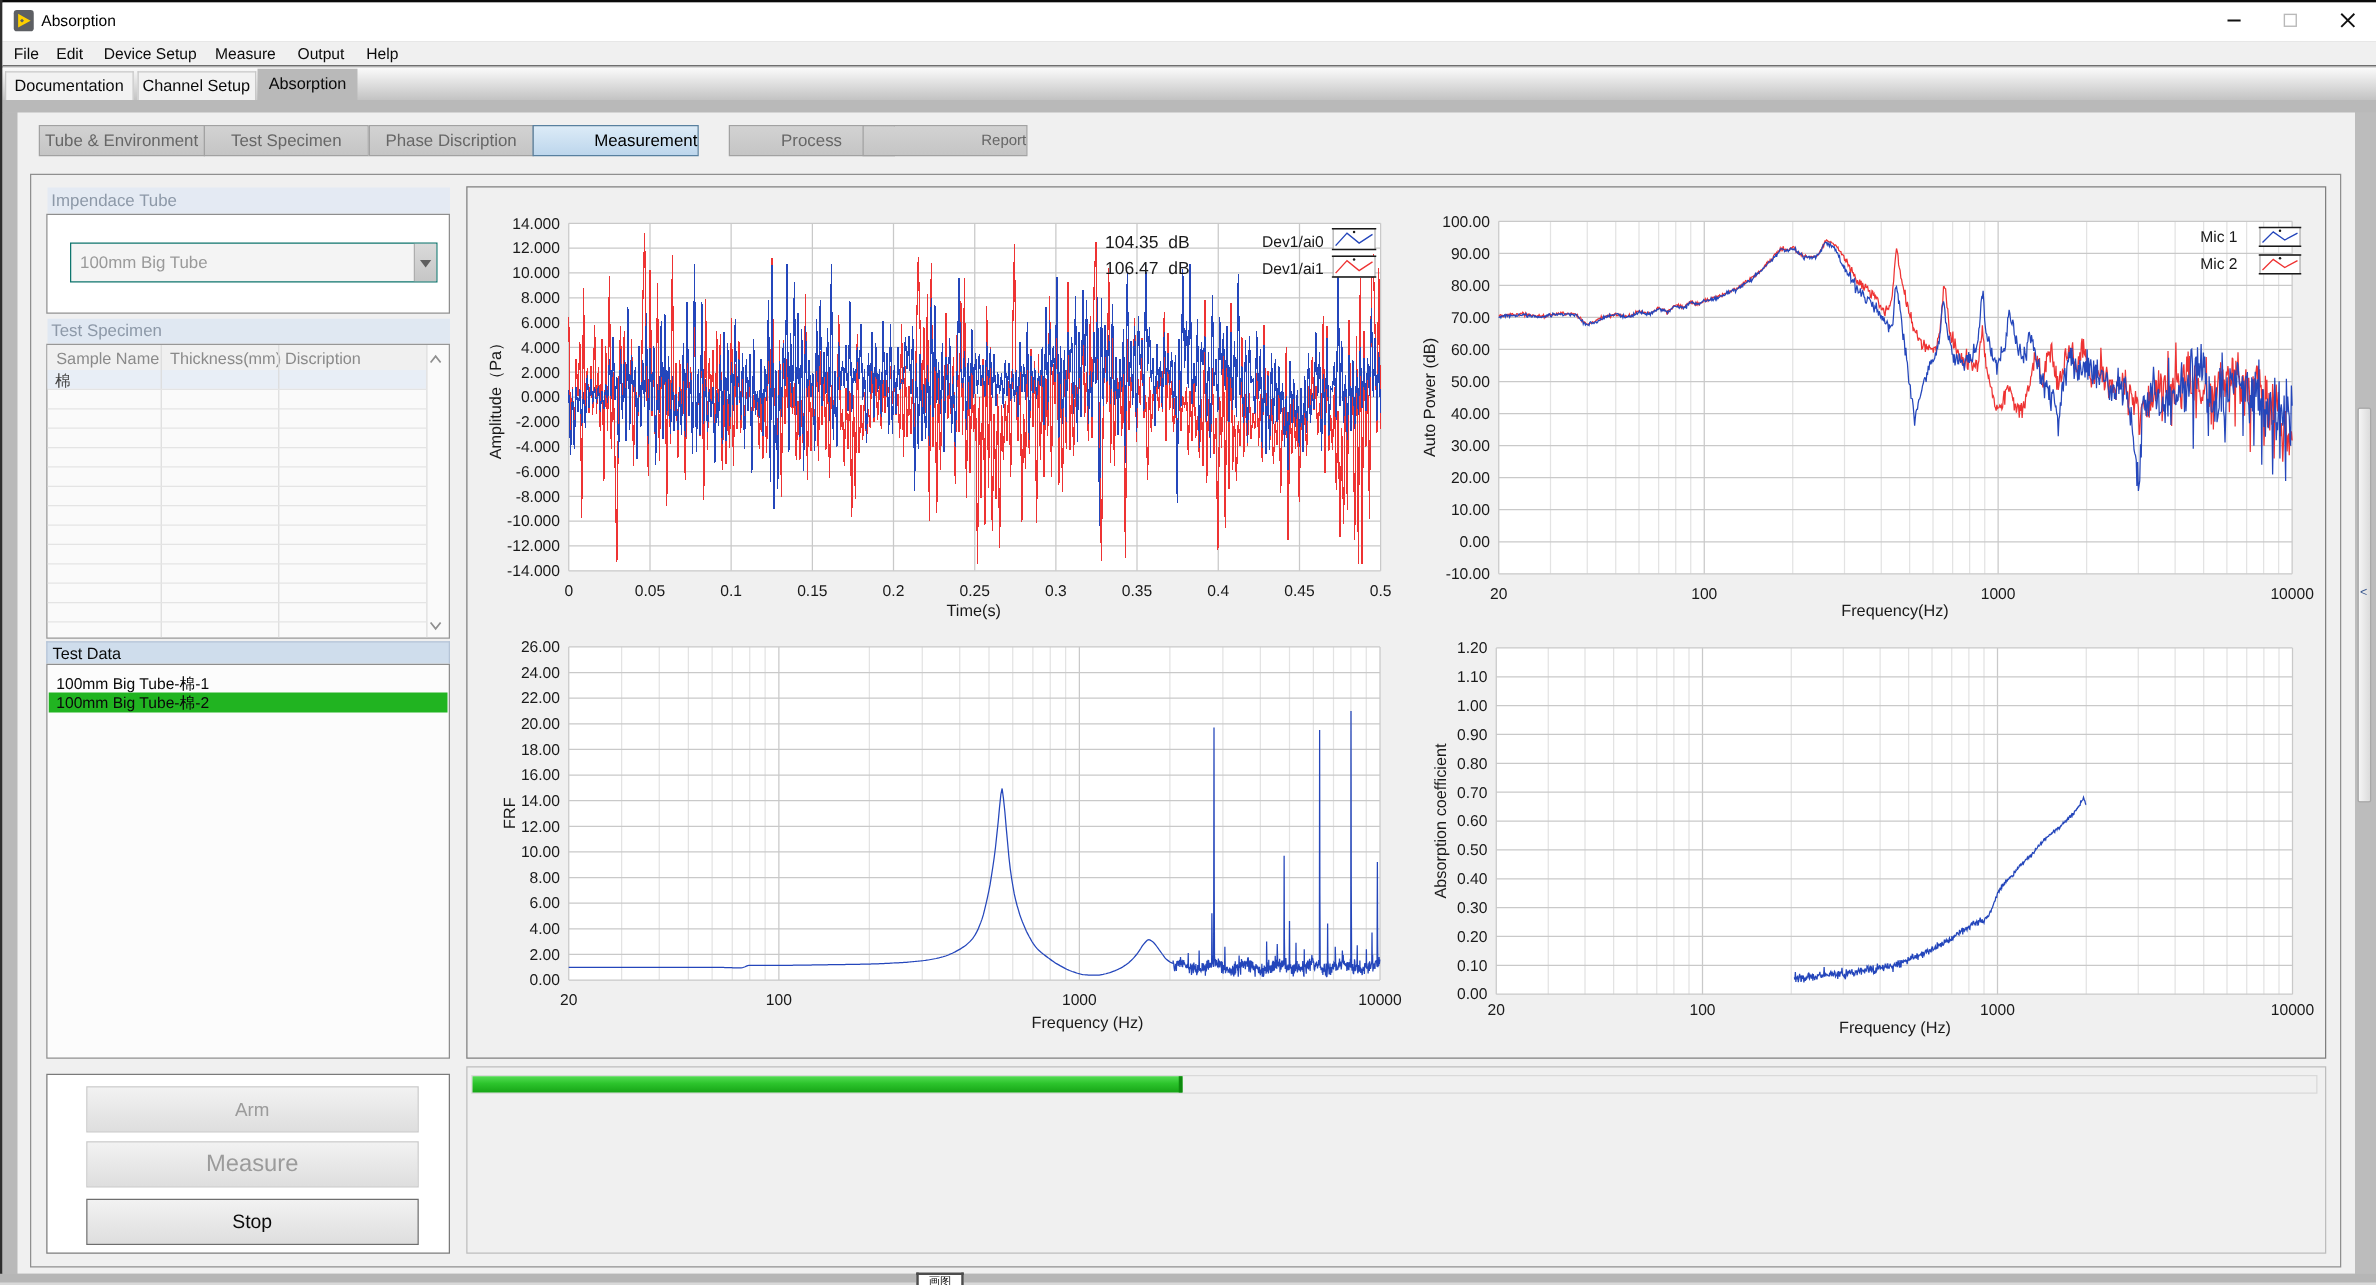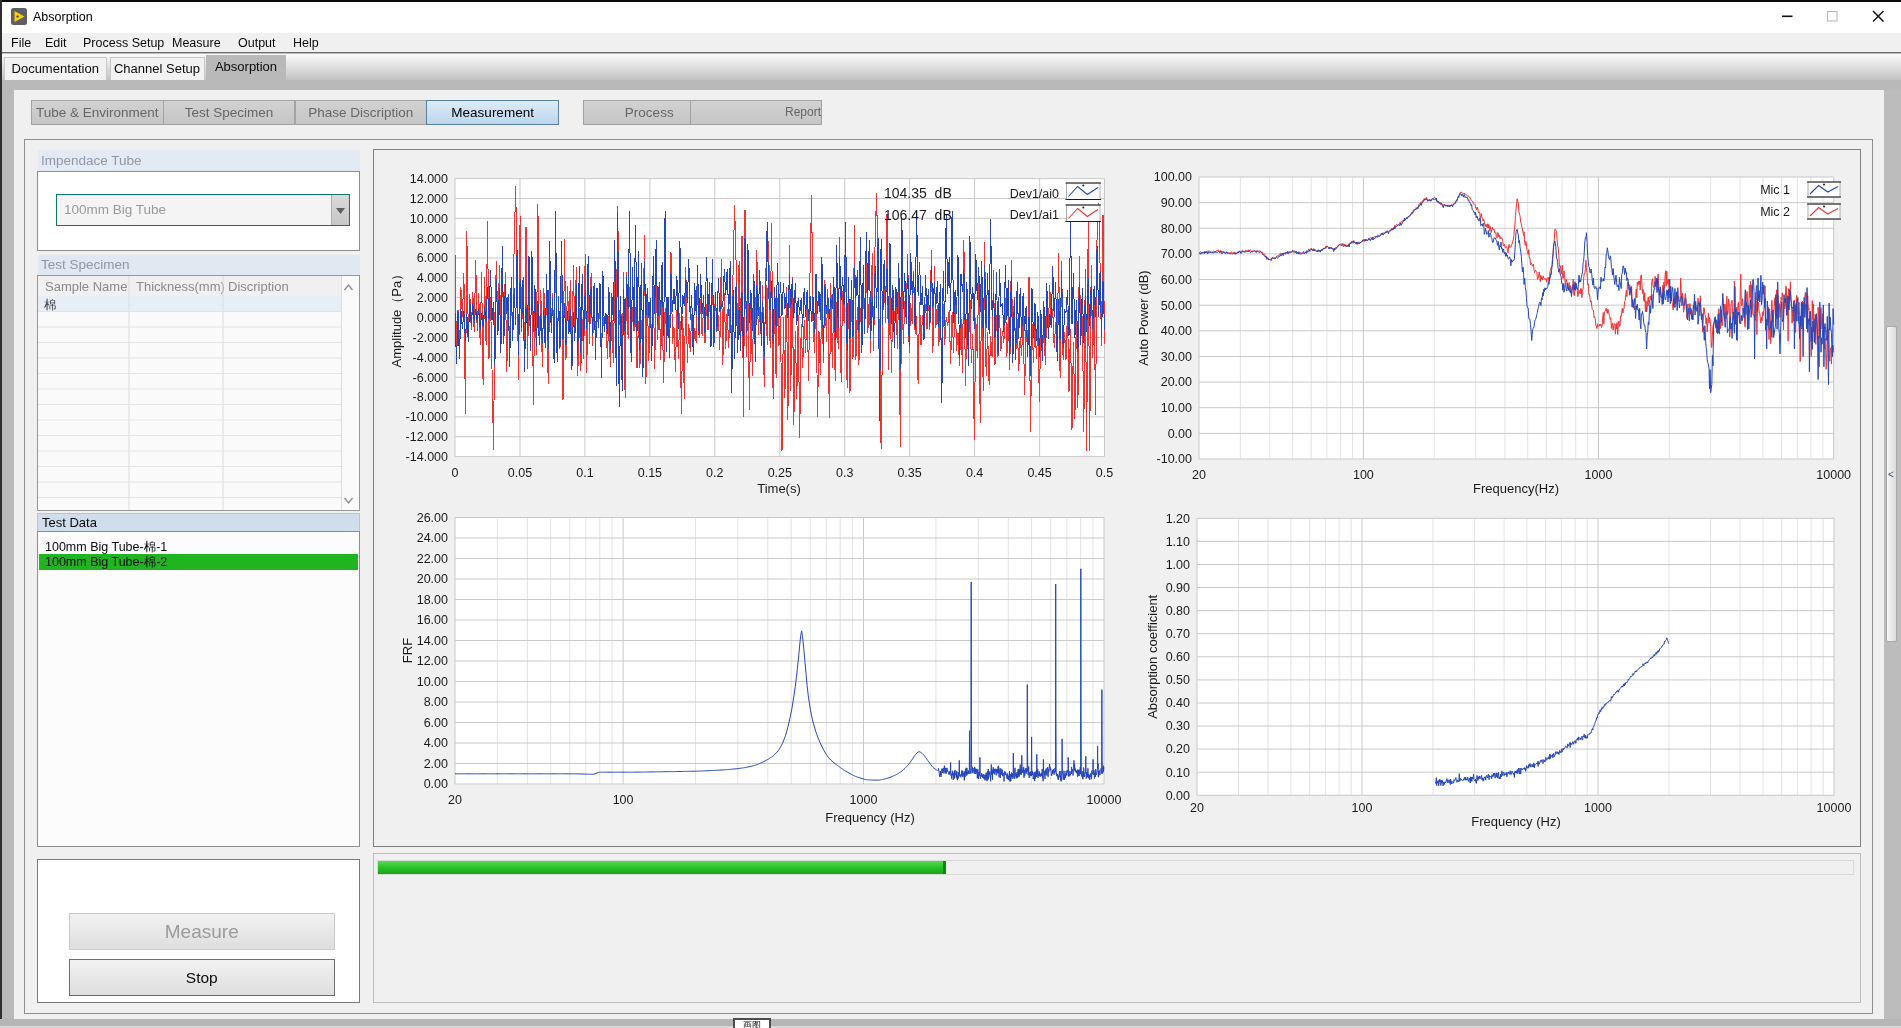--- a/index.html
+++ b/index.html
@@ -23,21 +23,21 @@
  <line x1="12" y1="14.3" x2="22.5" y2="14.3" stroke="#111" stroke-width="1.6"></line>
  <rect x="57.5" y="9.5" width="9.5" height="9.5" fill="none" stroke="#b9b9b9" stroke-width="1.1"></rect>
  <line x1="103" y1="9" x2="113.5" y2="19.5" stroke="#111" stroke-width="1.5"></line>
  <line x1="113.5" y1="9" x2="103" y2="19.5" stroke="#111" stroke-width="1.5"></line>
 </svg>
 
 <div class="abs" style="left:2px;top:33px;width:1899px;height:20px;background:#f0f0f0;border-bottom:1px solid #6e6e6e;"></div>
 <div class="abs" style="left:2px;top:36px;height:16px;font-size:12.5px;color:#0a0a0a;">
  <span class="abs" style="left:9px;">File</span>
  <span class="abs" style="left:43px;">Edit</span>
- <span class="abs" style="left:81px;">Process Setup</span>
+ <span class="abs" style="left:81px;">Device Setup</span>
  <span class="abs" style="left:170px;">Measure</span>
  <span class="abs" style="left:236px;">Output</span>
  <span class="abs" style="left:291px;">Help</span>
 </div>
 
 <div class="abs" style="left:2px;top:54px;width:1899px;height:26px;background:linear-gradient(#fbfbfb,#c3c3c3);"></div>
 <div class="abs" style="left:3.5px;top:56.5px;width:103.5px;height:23.5px;background:#f2f2f2;border:1px solid #c8c8c8;border-bottom:none;text-align:center;font-size:13px;color:#0a0a0a;padding-top:3.5px;">Documentation</div>
 <div class="abs" style="left:109.5px;top:56.5px;width:95px;height:23.5px;background:#f2f2f2;border:1px solid #c8c8c8;border-bottom:none;text-align:center;font-size:13px;color:#0a0a0a;padding-top:3.5px;">Channel Setup</div>
 <div class="abs" style="left:206px;top:55px;width:80px;height:25px;background:#b9b9b9;text-align:center;font-size:13px;color:#0a0a0a;padding-top:4px;">Absorption</div>
 
@@ -55,21 +55,21 @@
 
 <div class="abs" style="left:1886px;top:326px;width:11px;height:316px;background:linear-gradient(90deg,#f5f5f5,#dcdcdc);border:1px solid #a8a8a8;border-radius:2px;"></div>
 <div class="abs" style="left:1888px;top:469px;font-size:10px;color:#33528a;">&lt;</div>
 
 <div class="abs" style="left:24px;top:139px;width:1848.5px;height:875px;border:1px solid #8f8f8f;"></div>
 
 <div class="abs" style="left:31px;top:100px;width:791px;height:25px;">
  <div class="abs" style="left:0;top:0;width:132.5px;height:25px;background:linear-gradient(#d2d2d2,#c5c5c5);border:1px solid #a2a2a2;text-align:center;font-size:13.5px;color:#666;padding-top:4px;">Tube &amp; Environment</div>
  <div class="abs" style="left:131.8px;top:0;width:132.5px;height:25px;background:linear-gradient(#d2d2d2,#c5c5c5);border:1px solid #a2a2a2;text-align:center;font-size:13.5px;color:#666;padding-top:4px;">Test Specimen</div>
  <div class="abs" style="left:263.6px;top:0;width:132.5px;height:25px;background:linear-gradient(#d2d2d2,#c5c5c5);border:1px solid #a2a2a2;text-align:center;font-size:13.5px;color:#666;padding-top:4px;">Phase Discription</div>
- <div class="abs" style="left:395.4px;top:0;width:132.5px;height:25px;background:linear-gradient(#dcebf7,#bdd6ec);border:1px solid #58809f;text-align:center;font-size:13.5px;color:#000;padding-top:4px;">Measurement</div>
+ <div class="abs" style="left:395.4px;top:0;width:132.5px;height:25px;background:linear-gradient(#dcebf7,#bdd6ec);border:1px solid #58809f;text-align:right;font-size:13.5px;color:#000;padding-top:4px;">Measurement</div>
  <div class="abs" style="left:552px;top:0;width:132.5px;height:25px;background:linear-gradient(#d2d2d2,#c5c5c5);border:1px solid #a2a2a2;text-align:center;font-size:13.5px;color:#666;padding-top:4px;">Process</div>
  <div class="abs" style="left:659px;top:0;width:132px;height:25px;background:linear-gradient(#d2d2d2,#c5c5c5);border:1px solid #a2a2a2;text-align:right;font-size:12px;color:#666;padding-top:4px;">Report</div>
 </div>
 
 <div class="abs" style="left:38px;top:150px;width:322px;height:21px;background:#e4eaf3;font-size:13.5px;color:#8d99a8;padding:3px 0 0 3px;">Impendace Tube</div>
 <div class="abs" style="left:37px;top:171px;width:323px;height:80px;background:#fff;border:1px solid #8e8e8e;"></div>
 <div class="abs" style="left:56px;top:194px;width:294px;height:32px;background:#f4f4f4;border:1px solid #0f766e;">
  <div class="abs" style="left:7px;top:7px;font-size:13.5px;color:#9a9a9a;">100mm Big Tube</div>
  <div class="abs" style="left:274px;top:0;width:18px;height:30px;background:linear-gradient(#dadada,#c6c6c6);border-left:1px solid #aeaeae;">
   <svg width="18" height="30">
@@ -108,20 +108,21 @@
  </svg>
 </div>
 
 <div class="abs" style="left:37px;top:512.5px;width:323px;height:18px;background:#cfddec;font-size:13px;color:#0a0a0a;padding:1.5px 0 0 4px;border:1px solid #b5c4d6;border-bottom:none;">Test Data</div>
 <div class="abs" style="left:37px;top:530.5px;width:323px;height:316px;background:#fcfcfc;border:1px solid #8e8e8e;">
  <div class="abs" style="left:1px;top:7px;width:319px;height:15.5px;font-size:12.5px;color:#0a0a0a;padding-left:6px;">100mm Big Tube-棉-1</div>
  <div class="abs" style="left:1px;top:22.5px;width:319px;height:15.5px;background:#21b421;font-size:12.5px;color:#0a0a0a;padding-left:6px;">100mm Big Tube-棉-2</div>
 </div>
 
 <div class="abs" style="left:37px;top:858.5px;width:323px;height:144.5px;background:#fff;border:1px solid #7a7a7a;">
+ <div class="abs" style="left:31px;top:9px;width:265.5px;height:37px;background:linear-gradient(#f2f2f2,#dedede);border:1px solid #c9c9c9;text-align:center;font-size:15px;color:#9b9b9b;padding-top:10px;">Arm</div>
  <div class="abs" style="left:31px;top:53.5px;width:265.5px;height:37px;background:linear-gradient(#f2f2f2,#dedede);border:1px solid #c9c9c9;text-align:center;font-size:19px;color:#9b9b9b;padding-top:7px;">Measure</div>
  <div class="abs" style="left:31px;top:99px;width:265.5px;height:37px;background:linear-gradient(#f2f2f2,#dedede);border:1px solid #6e6e6e;text-align:center;font-size:15.5px;color:#0a0a0a;padding-top:9px;">Stop</div>
 </div>
 
 <div class="abs" style="left:372.5px;top:148.5px;width:1488.5px;height:698px;border:1.5px solid #7f7f7f;background:#f0f0f0;"></div>
 
 <div class="abs" style="left:372.5px;top:852.5px;width:1488.5px;height:150px;border:1px solid #bdbdbd;background:#f0f0f0;"></div>
 
 <div class="abs" style="left:377px;top:859.5px;width:1477px;height:15px;border:1px solid #d9d9d9;background:#f0f0f0;"></div>
 <div class="abs" style="left:378px;top:860.5px;width:568px;height:13px;background:linear-gradient(#53dc53,#2cc42c 45%,#17a517);"></div>

